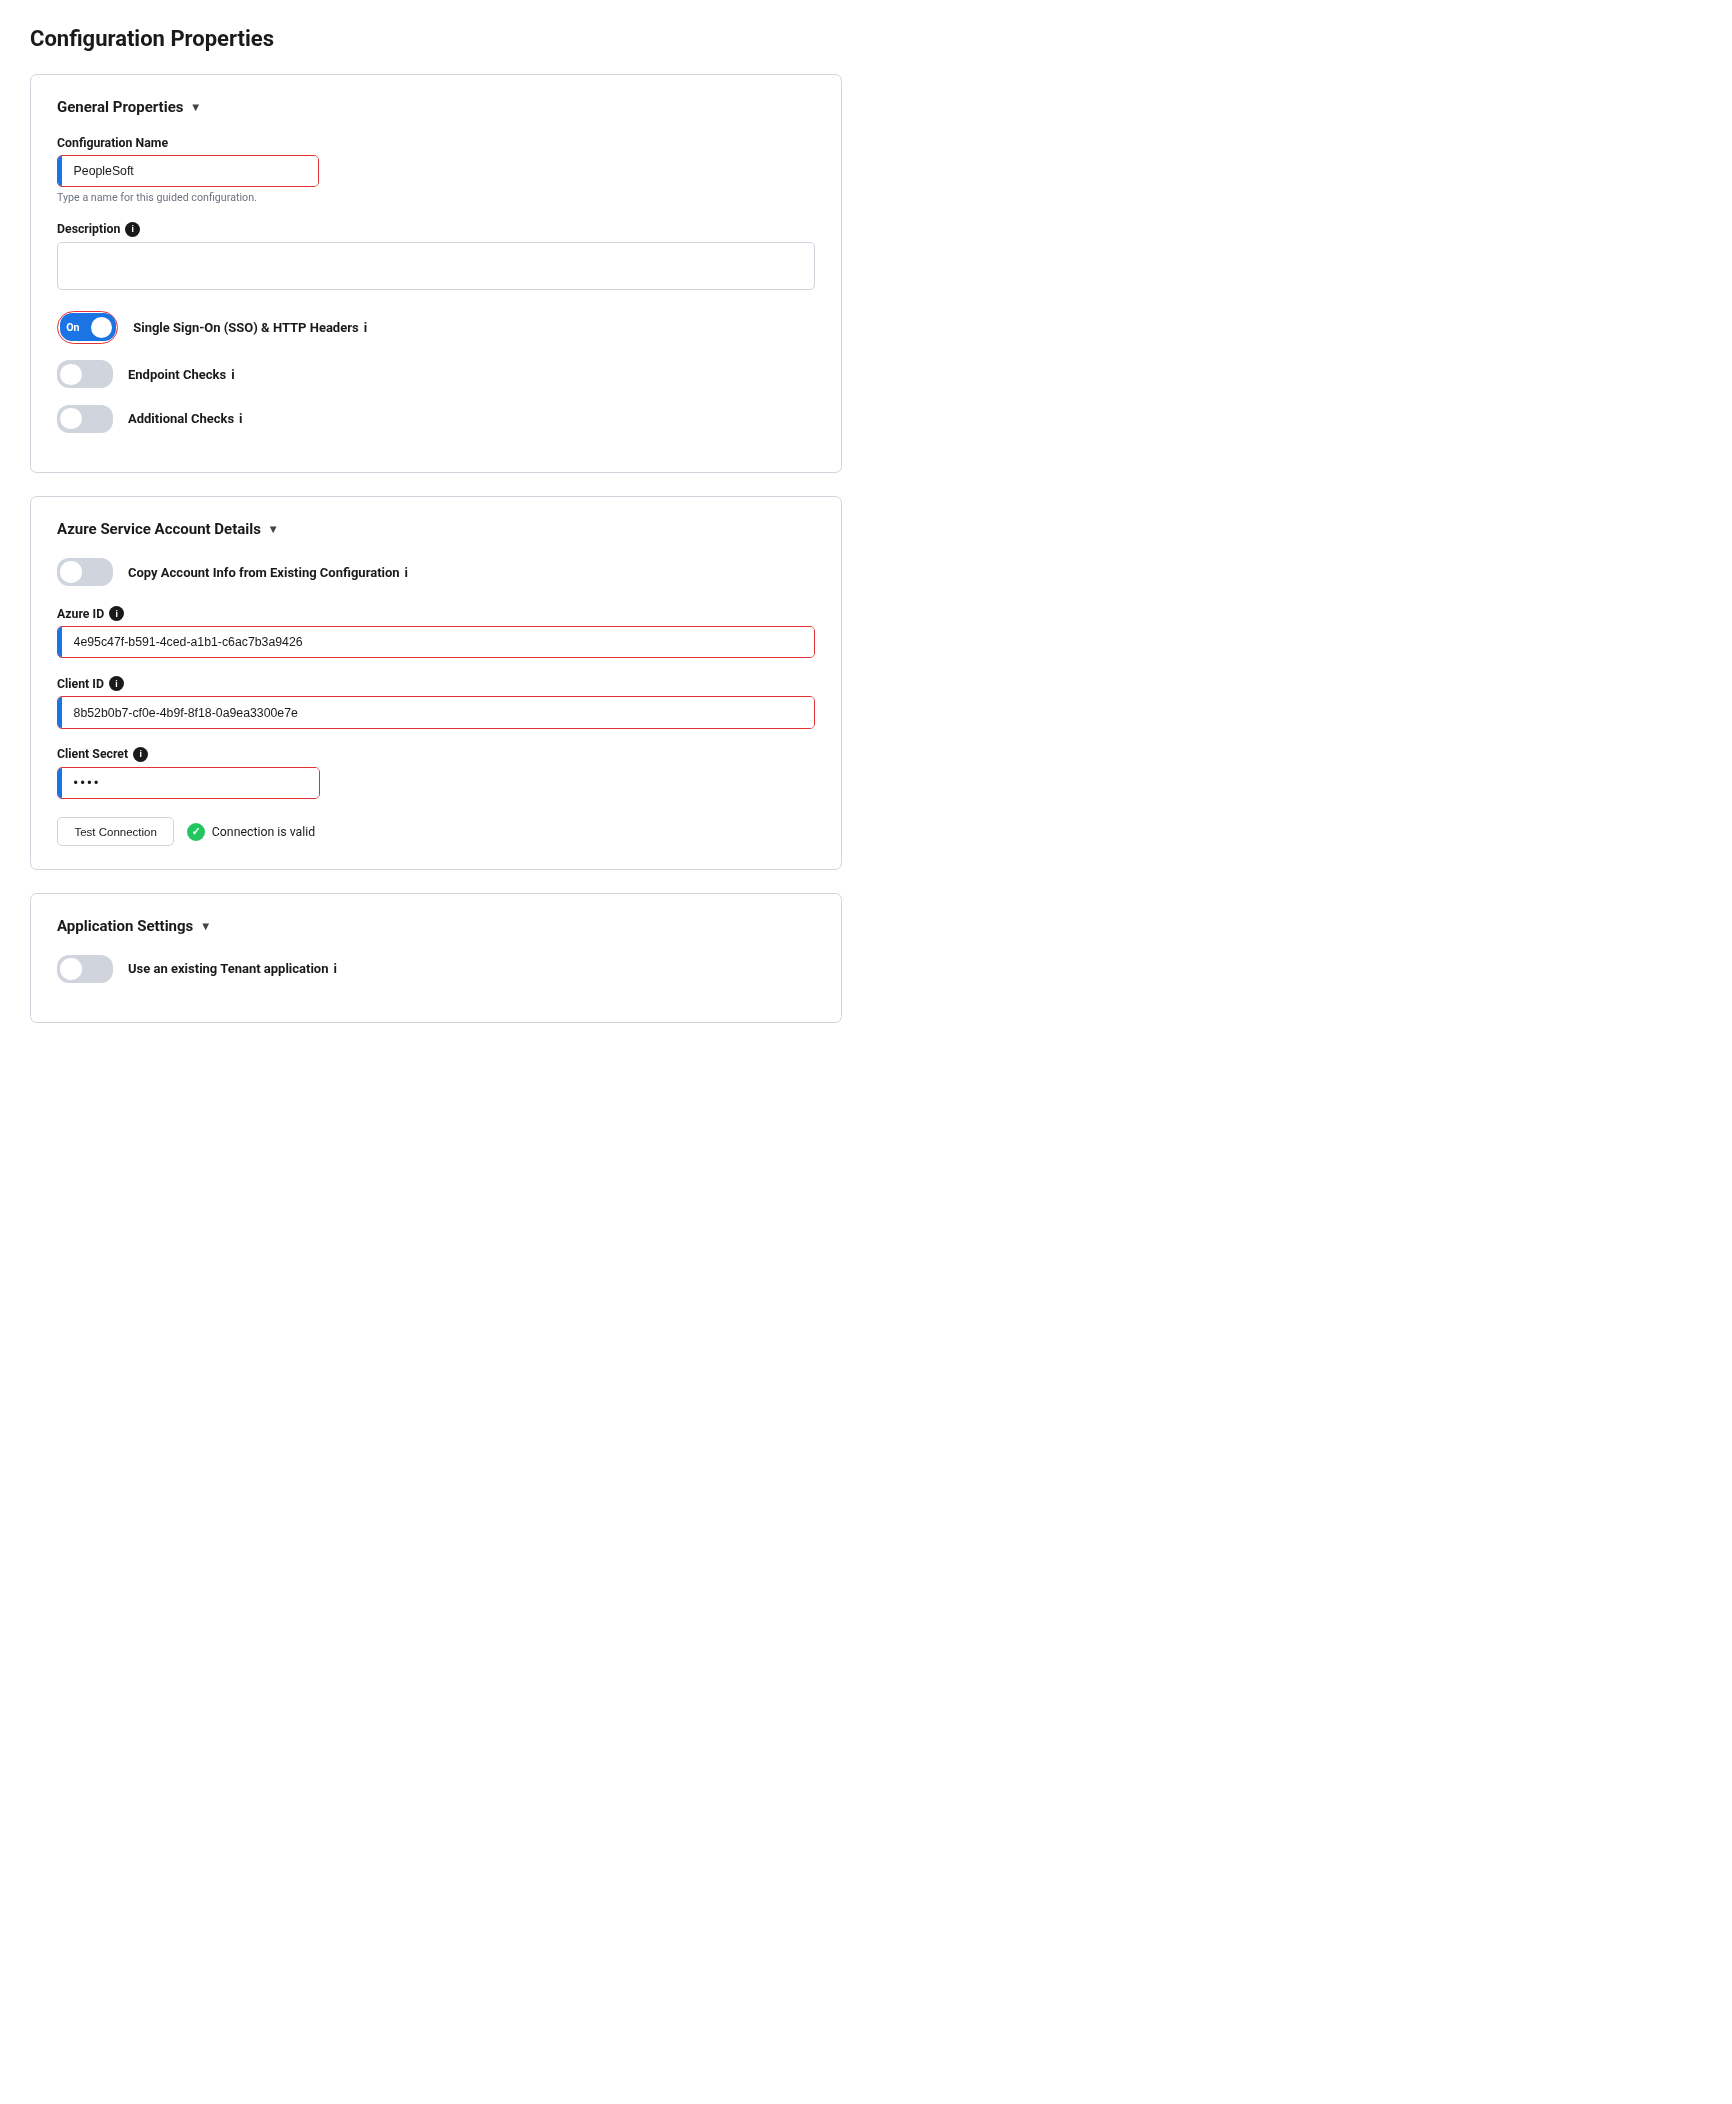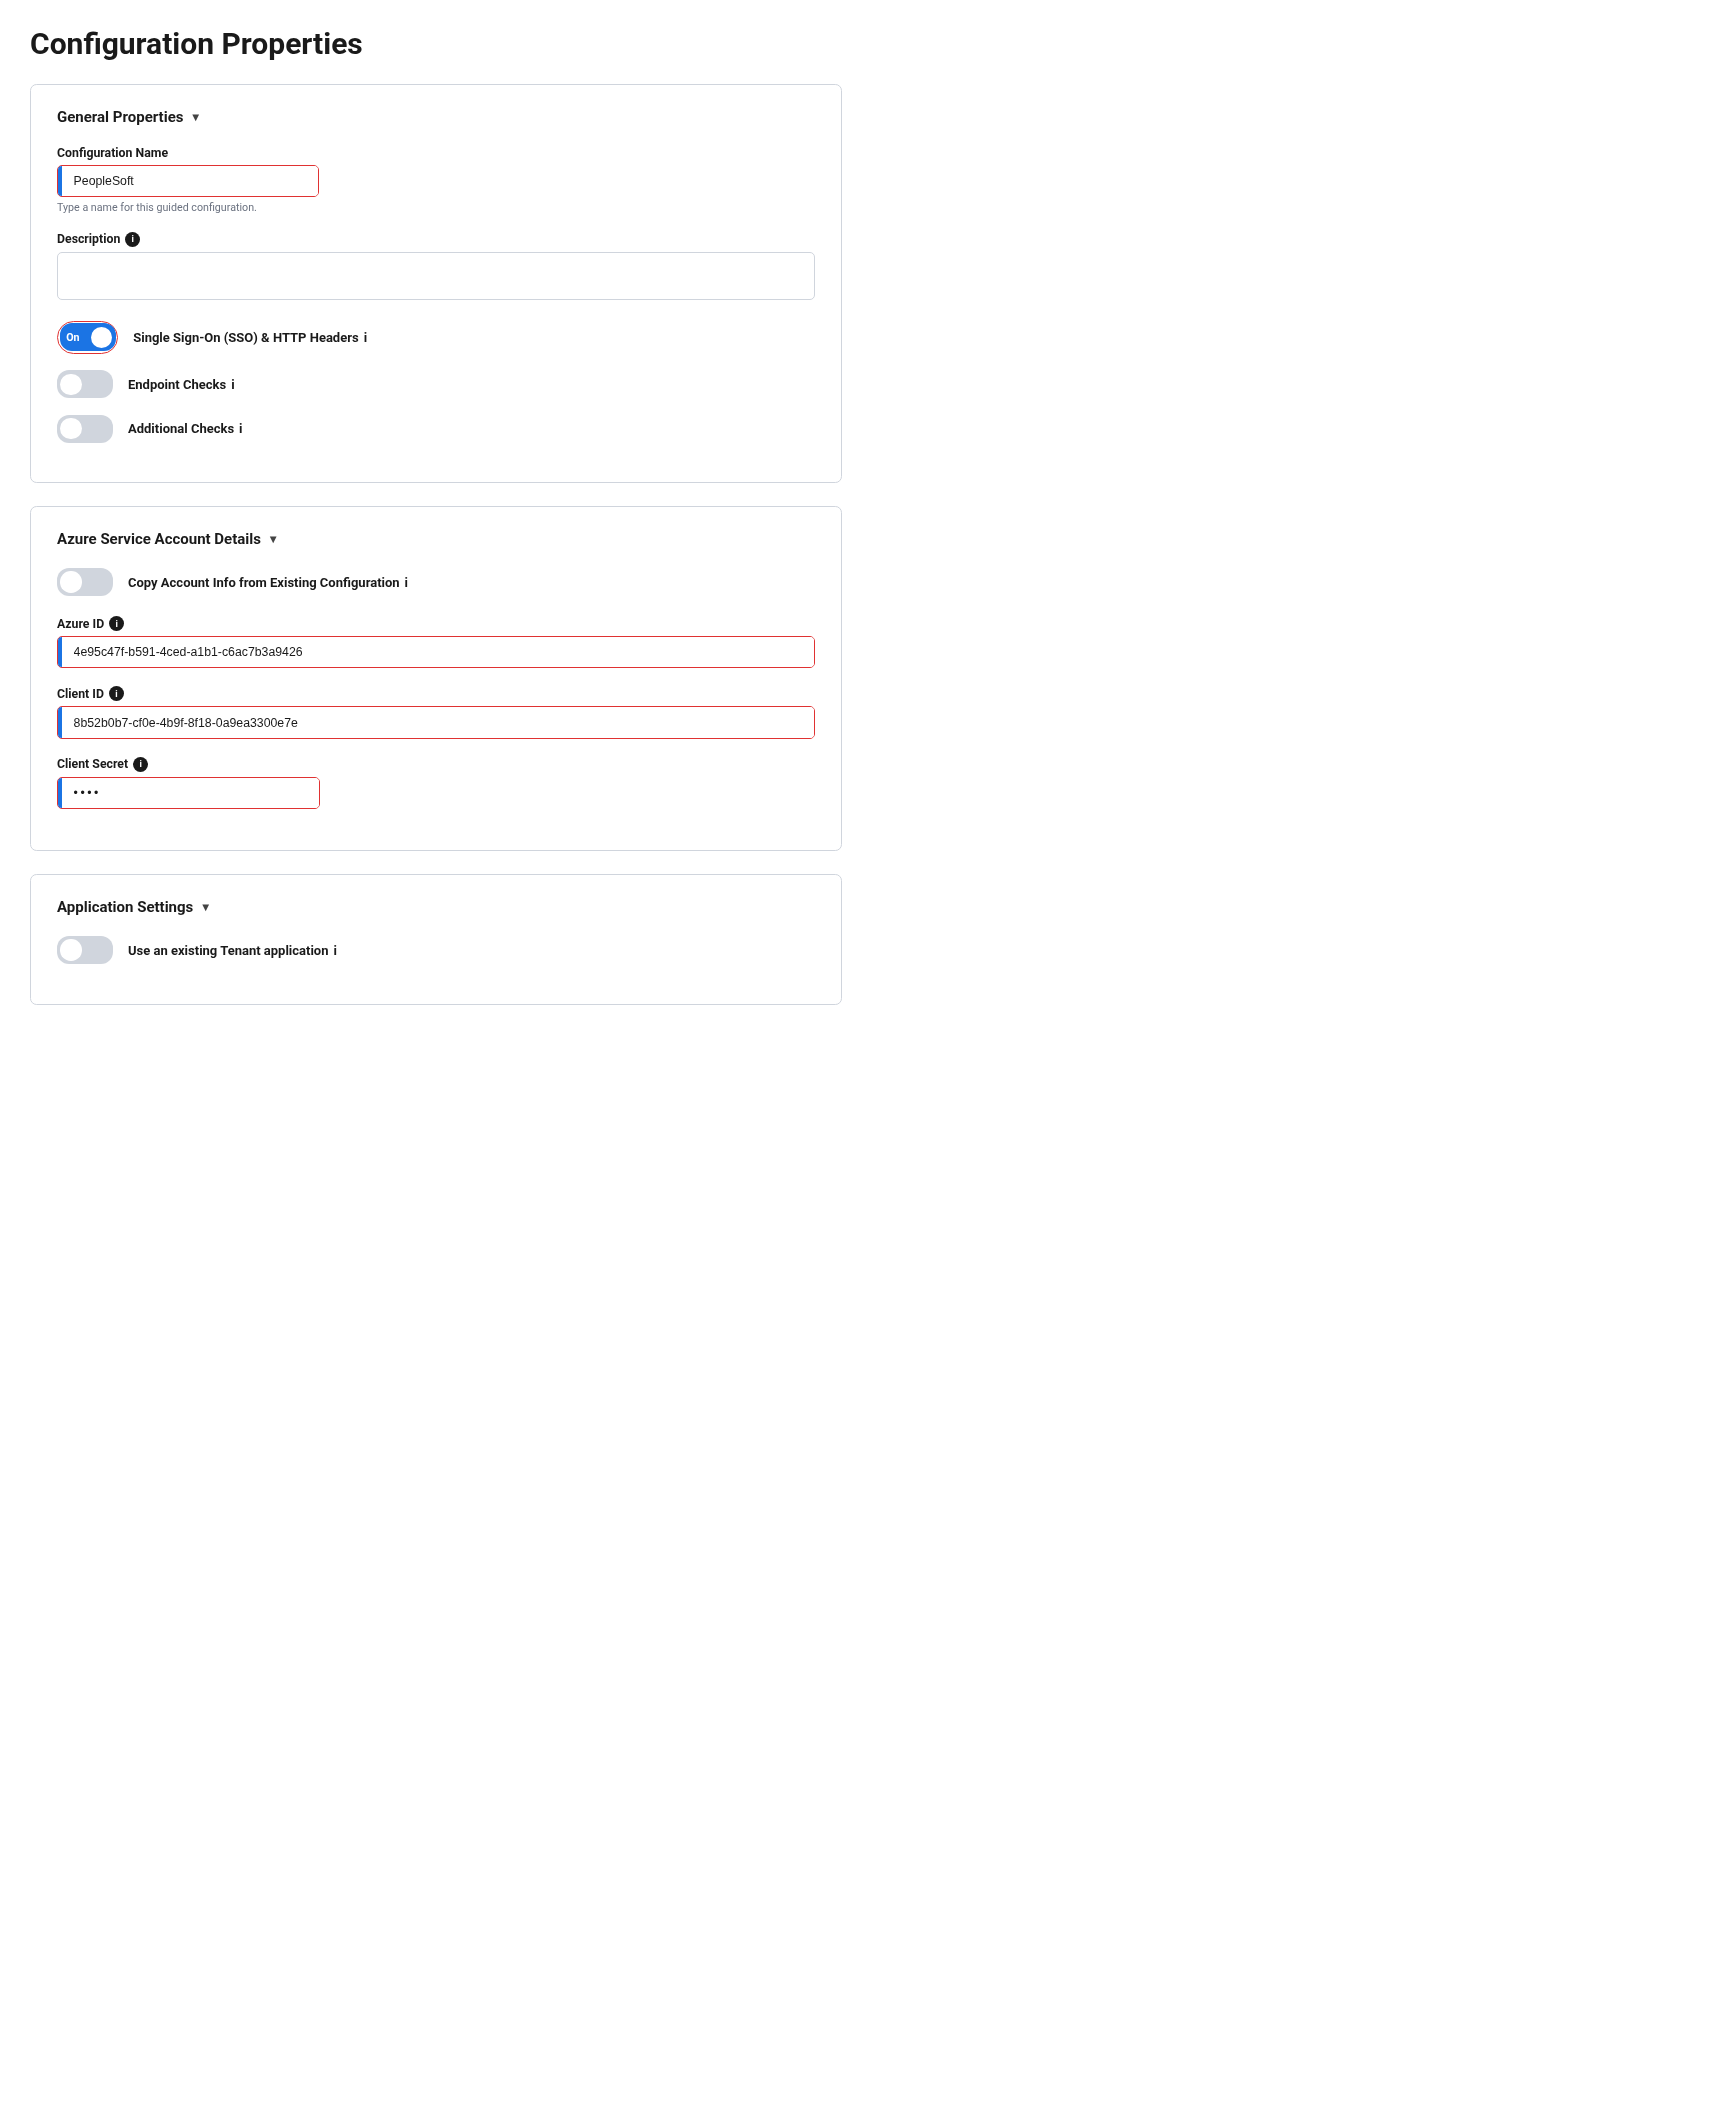--- a/index.html
+++ b/index.html
@@ -5,21 +5,21 @@
     * { box-sizing: border-box; margin: 0; padding: 0; }
     body {
       font-family: -apple-system, BlinkMacSystemFont, 'Segoe UI', Roboto, Arial, sans-serif;
       background: #fff;
       color: #1a1a1a;
       padding: 26px 30px;
       max-width: 872px;
     }
 
     h1.page-title {
-      font-size: 30px;
+      font-size: 22px;
       font-weight: 700;
       color: #1a1a1a;
       margin-bottom: 23px;
     }
 
     .section {
       border: 0.8px solid #d0d5dd;
       border-radius: 6.6px;
       padding: 23px 26px;
       margin-bottom: 23px;
@@ -358,20 +358,27 @@
     <div class="field-label">
       <span>Client Secret</span>
       <span class="info-icon">i</span>
     </div>
     <div class="input-with-bar" style="width: 263px;">
       <div class="blue-bar"></div>
       <input type="password" value="••••" style="letter-spacing: 2.5px;">
     </div>
   </div>
 
+  <div class="test-row">
+    <button class="btn-test">Test Connection</button>
+    <div class="connection-status">
+      <span class="check-circle">✓</span>
+      <span>Connection is valid</span>
+    </div>
+  </div>
 </div>
 
 <div class="section">
   <div class="section-header">
     <span>Application Settings</span>
     <span class="chevron">▼</span>
   </div>
 
   <div class="toggle-row">
     <label class="toggle-switch">

